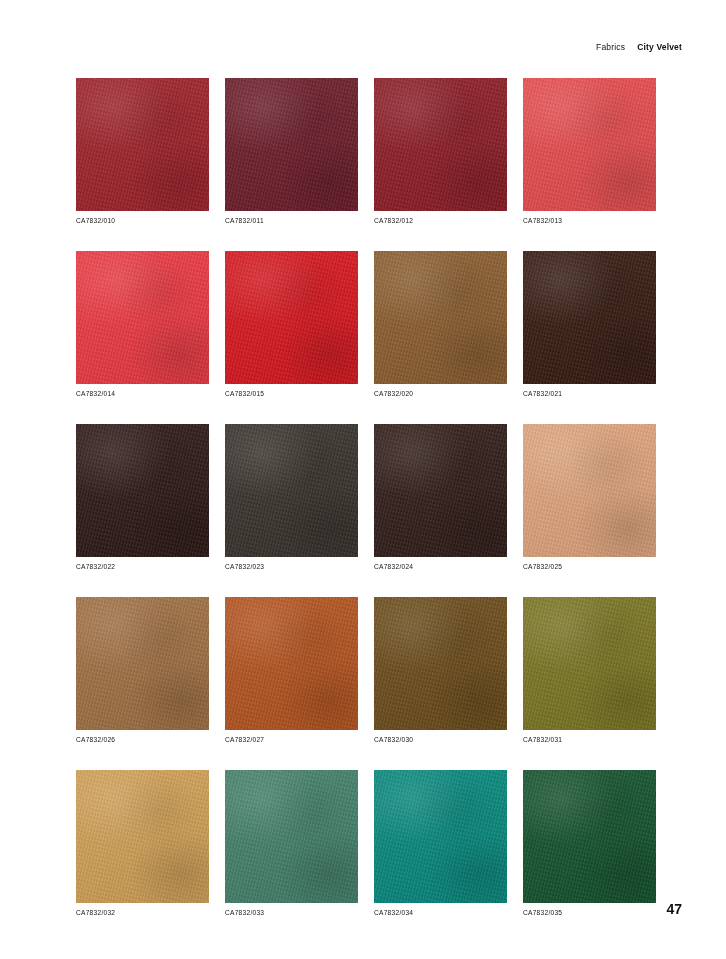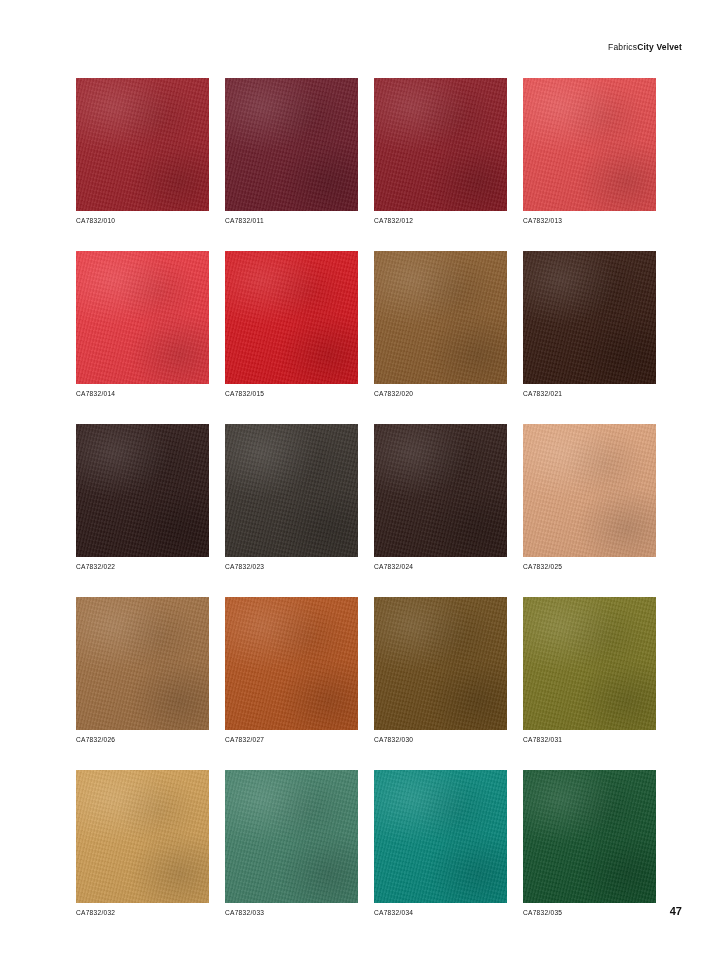--- a/index.html
+++ b/index.html
@@ -25,21 +25,21 @@
     letter-spacing: 0.02em;
     color: #111111;
     white-space: nowrap;
   }
   .page-header .hdr-category {
     font-weight: 400;
     padding-left: 12px;
   }
   .page-header .hdr-collection {
     font-weight: 700;
-    margin-left: 0;
+    margin-left: 12px;
   }
 
   
   .swatch-grid {
     position: absolute;
     top: 78px;
     left: 76px;
     width: 580px;
     display: grid;
     grid-template-columns: repeat(4, 133px);
@@ -99,21 +99,21 @@
     letter-spacing: 0.04em;
     color: #141414;
     white-space: nowrap;
   }
 
   
   .page-number {
     position: absolute;
     right: 44px;
     bottom: 42px;
-    font-size: 11px;
+    font-size: 14px;
     font-weight: 700;
     color: #111111;
   }
 </style>
 </head>
 <body>
 
 <div class="page-header">
   <span class="hdr-category">Fabrics</span><span class="hdr-collection">City Velvet</span>
 </div>

